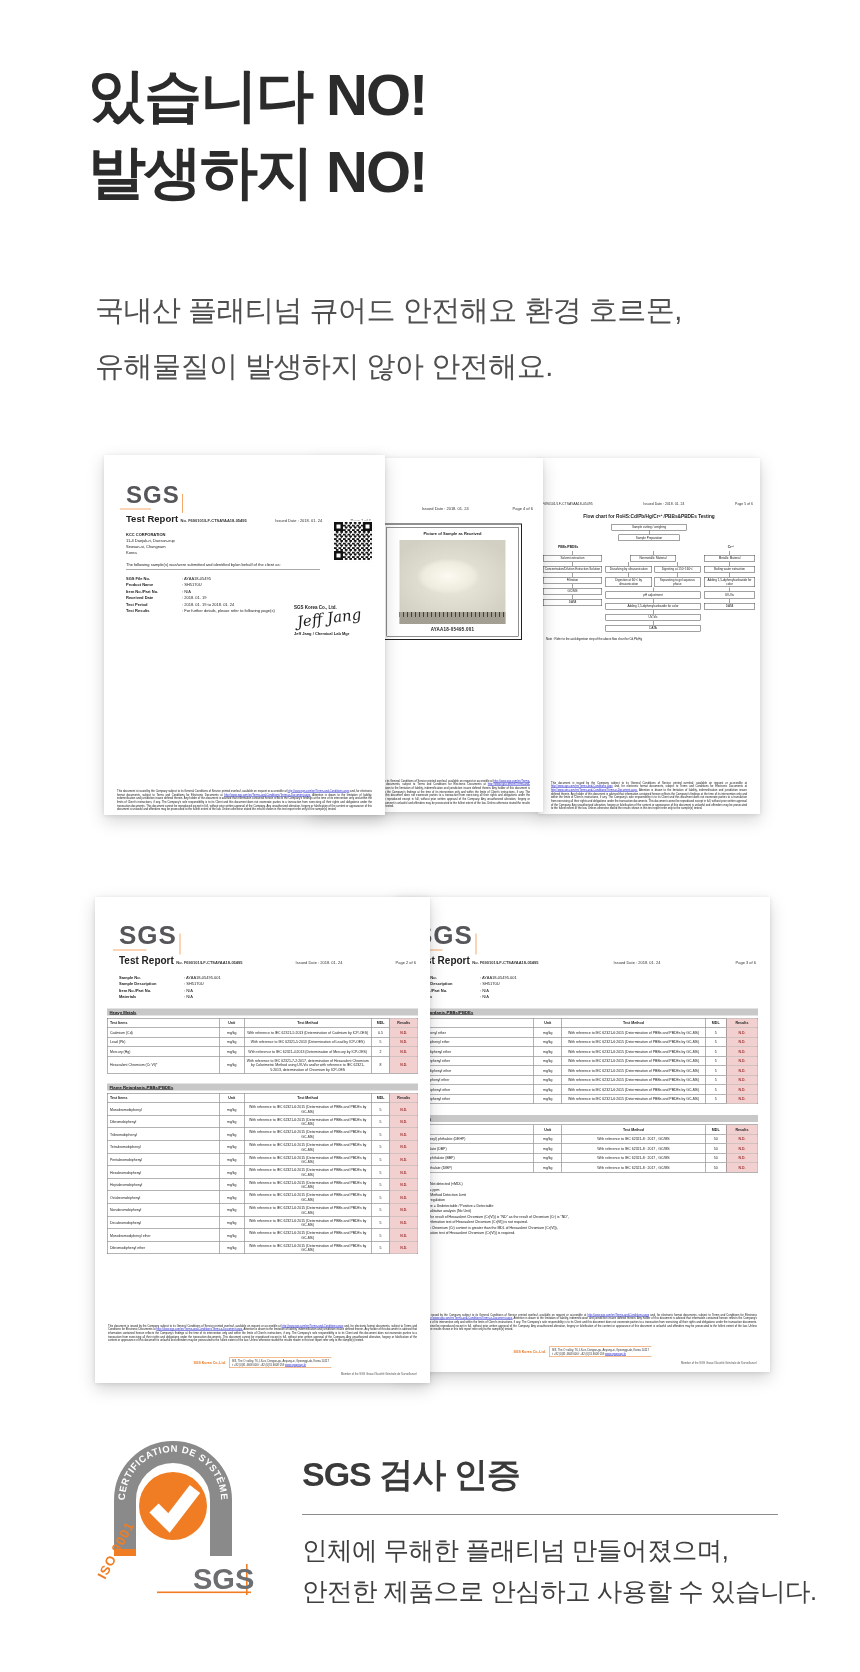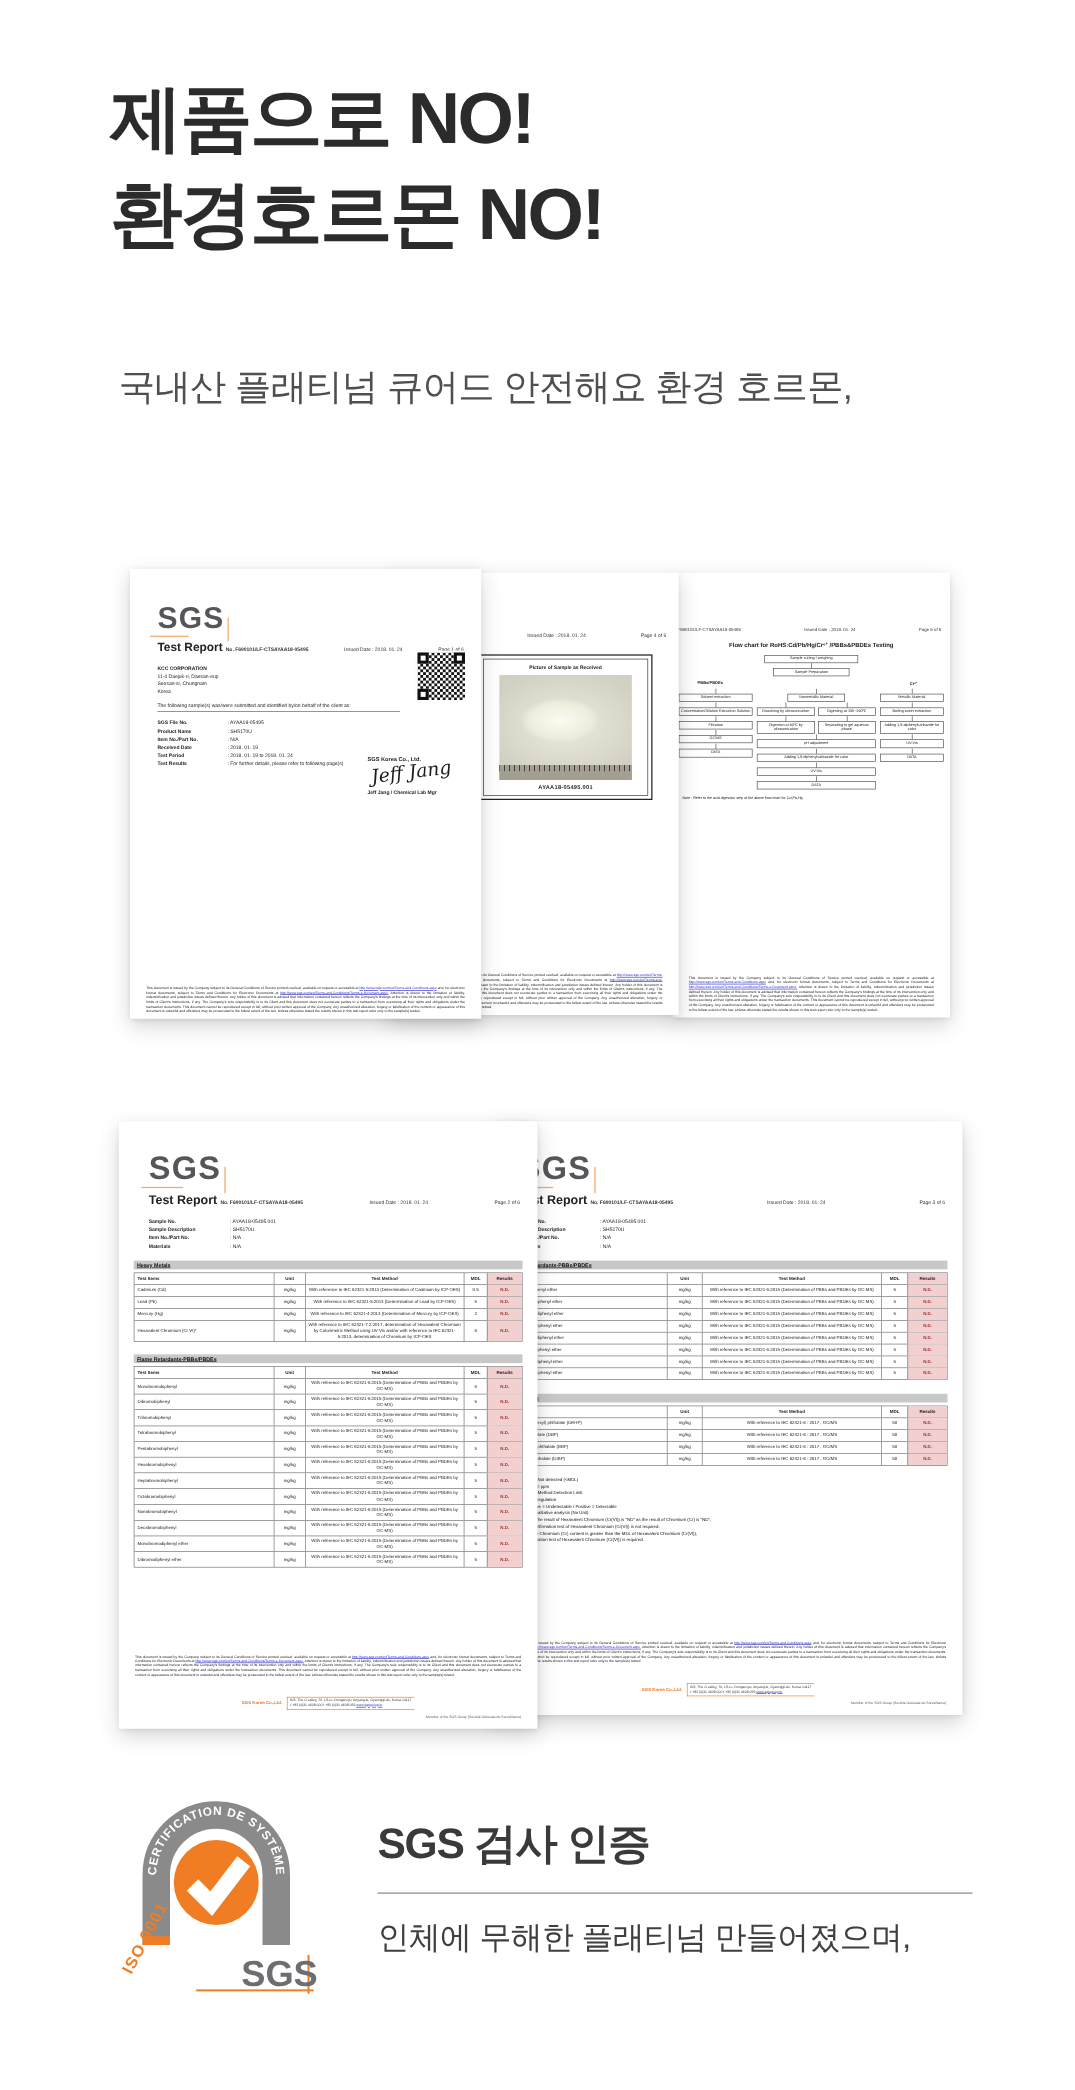--- a/index.html
+++ b/index.html
@@ -97,25 +97,26 @@
 
   
   #cert-heading{left:302px;top:1452px;font-size:34px;font-weight:700;color:#3a3a3a;letter-spacing:-1px}
   #cert-divider{left:302px;top:1514px;width:476px;height:1px;background:#8c8c8c}
   #cert-body{left:302px;top:1530px;font-size:25.5px;color:#3f3f3f;line-height:1.62;letter-spacing:-0.5px}
 </style>
 </head>
 <body>
 
 <div class="abs hero-title">
-  <div>제품으로 NO!</div>
-  <div>환경호르몬 NO!</div>
+  <div>있습니다 NO!</div>
+  <div>발생하지 NO!</div>
 </div>
 <div class="abs hero-sub">
   <div>국내산 플래티넘 큐어드 안전해요 환경 호르몬,</div>
+  <div>유해물질이 발생하지 않아 안전해요.</div>
 </div>
 
 <div class="doc" id="doc1">
   <div class="doc-inner">
     <div style="margin:56px 0 0 44px"><span class="sgs-logo" style="font-size:48px">SGS</span></div>
     <div class="doc-head" style="margin:12px 28px 0 44px">
       <span class="tr-big" style="font-size:19px">Test Report</span>
       <span class="tr-no">No. F690101/LF-CTSAYAA18-05495</span>
       <span class="h-sp"></span>
       <span class="h-small">Issued Date :  2018. 01. 24</span>
@@ -628,13 +629,14 @@
   <text x="10" y="142" transform="rotate(-62 10 142)" font-family="Liberation Sans, sans-serif" font-size="13" font-weight="bold" fill="#f07d23" letter-spacing="1">ISO 9001</text>
   <rect x="62" y="153.5" width="94" height="1.6" fill="#f07d23"></rect>
   <rect x="151" y="126" width="1.6" height="31" fill="#f07d23"></rect>
   <text x="98" y="151" font-family="Liberation Sans, sans-serif" font-size="29" font-weight="bold" fill="#6d6e71">SGS</text>
 </svg>
 
 <div class="abs" id="cert-heading">SGS 검사 인증</div>
 <div class="abs" id="cert-divider"></div>
 <div class="abs" id="cert-body">
   <div>인체에 무해한 플래티넘 만들어졌으며,</div>
+  <div>안전한 제품으로 안심하고 사용할 수 있습니다.</div>
 </div>
 
 </body></html>

